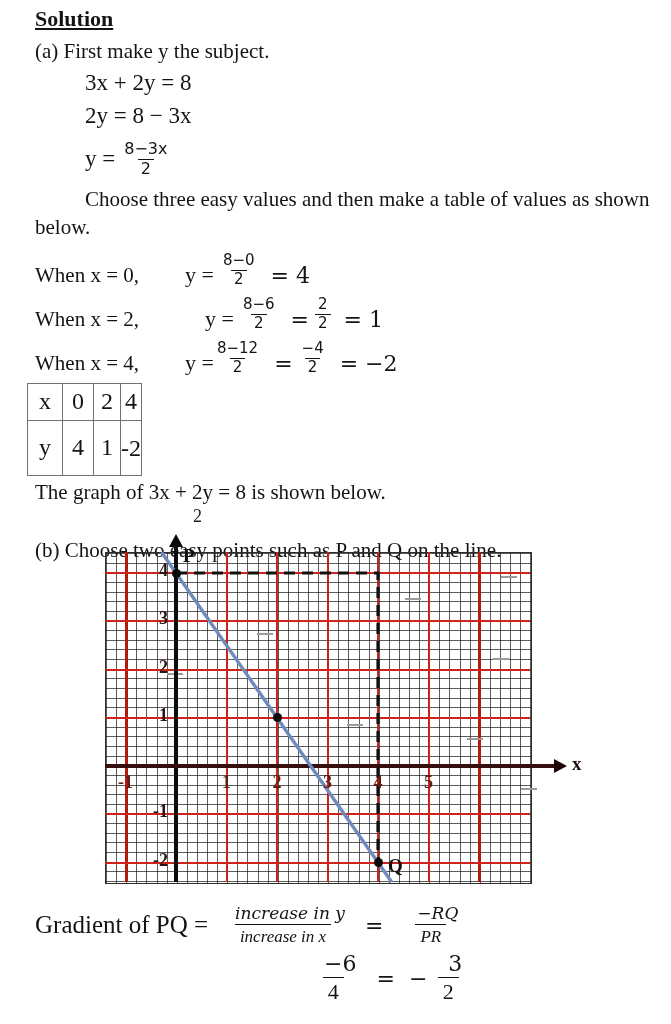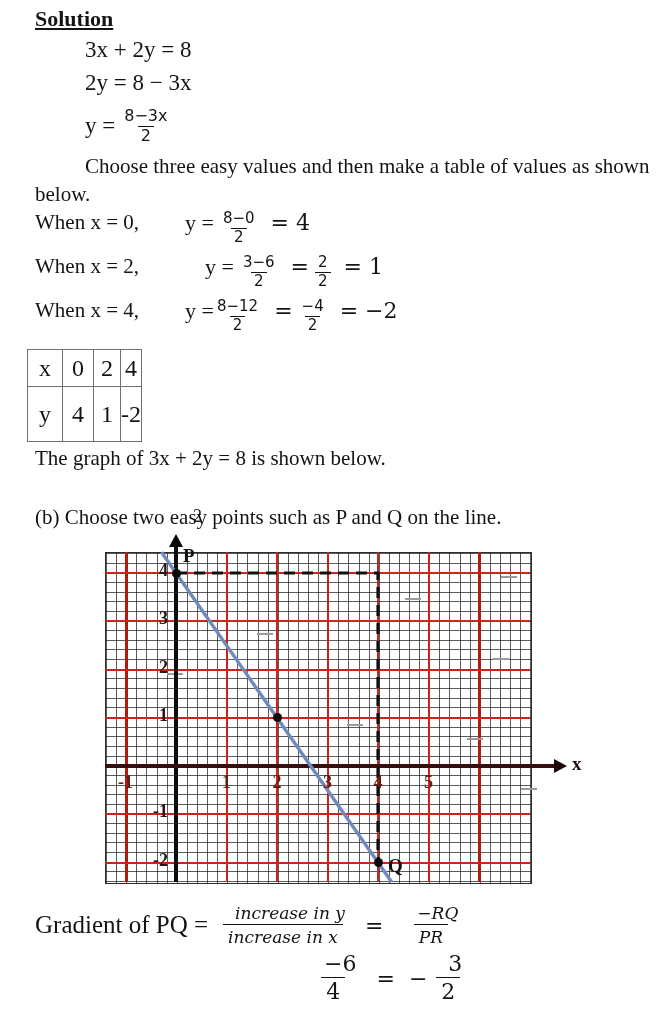--- a/index.html
+++ b/index.html
@@ -11,21 +11,21 @@
   .title{font-size:22px;font-weight:bold;margin:0 0 5px 0;text-decoration:underline;}
   .para{margin:0 0 5px 0;line-height:1.35;}
   .eq-line{margin:3px 0 7px 50px;font-size:23px;}
   .eq-y{display:flex;align-items:center;margin:2px 0 4px 50px;font-size:23px;height:46px;}
   .frac{display:inline-flex;flex-direction:column;align-items:center;
         font-family:"DejaVu Sans",sans-serif;font-size:15px;line-height:1.15;
         margin:0 6px;text-align:center;}
   .frac .den{border-top:1.6px solid #141414;padding:0 3px;}
   .frac .num{padding:0 3px;}
   .intro{text-indent:50px;margin:4px 0 2px 0;line-height:1.32;}
-  .when-row{display:flex;align-items:flex-start;height:44px;}
+  .when-row{display:flex;align-items:flex-end;height:44px;}
   .when-label{width:150px;}
   .yeq{font-size:22px;}
   .ind20{margin-left:20px;}
   .res,.eqs{font-family:"DejaVu Serif",serif;font-size:22px;margin-left:7px;white-space:nowrap;}
   
   table.vals{border-collapse:collapse;margin:7px 0 2px -8px;}
   table.vals td{border:1.6px solid #707070;text-align:center;padding:0;font-size:24px;vertical-align:middle;}
   .c0{width:34px;} .c1{width:30px;} .c2{width:26px;} .c3{width:20px;}
   .r1 td{height:36px;} .r2 td{height:54px;}
   .wrapcell{word-break:break-all;line-height:1.02;}
@@ -54,33 +54,34 @@
   .xtick{position:absolute;width:30px;text-align:center;font-weight:bold;font-size:18px;color:#5e1d15;z-index:5;line-height:1;}
   .dot{position:absolute;width:9px;height:9px;border-radius:50%;background:#0a0a0a;z-index:6;}
   .ptlabel{position:absolute;font-weight:bold;font-size:19px;color:#101010;z-index:6;line-height:1;}
   svg.overlay{position:absolute;left:0;top:0;z-index:4;pointer-events:none;}
   
   .grad{position:absolute;left:35px;top:902px;width:610px;}
   .grad-row1{display:flex;align-items:center;}
   .grad-prefix{font-size:25px;}
   .gfrac{display:inline-flex;flex-direction:column;align-items:center;text-align:center;
     font-family:"DejaVu Serif",serif;font-style:italic;font-size:17px;line-height:1.3;margin:0 8px;}
-  .gfrac .den{border-top:1.6px solid #141414;padding:1px 5px 0;}
+  .gfrac .den{border-top:1.6px solid #141414;padding:1px 5px 0;font-family:Liberation Serif, serif;}
   .gfrac .num{padding:0 5px;margin-left:14px;}
   .geq{font-family:"DejaVu Serif",serif;font-size:22px;margin:0 7px;}
   .bigfrac{font-style:normal;font-size:22px;line-height:1.18;}
   .grad-row2{display:flex;align-items:center;margin:3px 0 0 262px;}
 </style>
 </head>
 <body>
 
 <div class="page">
 
   <div class="title">Solution</div>
 
+  <div class="para">(a) First make y the subject.</div>
 
   <div class="eq-line">3x + 2y = 8</div>
   <div class="eq-line">2y = 8 − 3x</div>
 
   <div class="eq-y">
     <span>y =</span>
     <span class="frac" style="font-size:16px;">
       <span class="num">8−3x</span>
       <span class="den">2</span>
     </span>
@@ -95,21 +96,21 @@
       <span class="num">8−0</span>
       <span class="den">2</span>
     </span>
     <span class="res">= 4</span>
   </div>
 
   <div class="when-row">
     <span class="when-label">When x = 2,</span>
     <span class="yeq ind20">y =</span>
     <span class="frac">
-      <span class="num">3−6</span>
+      <span class="num">8−6</span>
       <span class="den">2</span>
     </span>
     <span class="eqs">=</span>
     <span class="frac">
       <span class="num">2</span>
       <span class="den">2</span>
     </span>
     <span class="res">= 1</span>
   </div>
 

